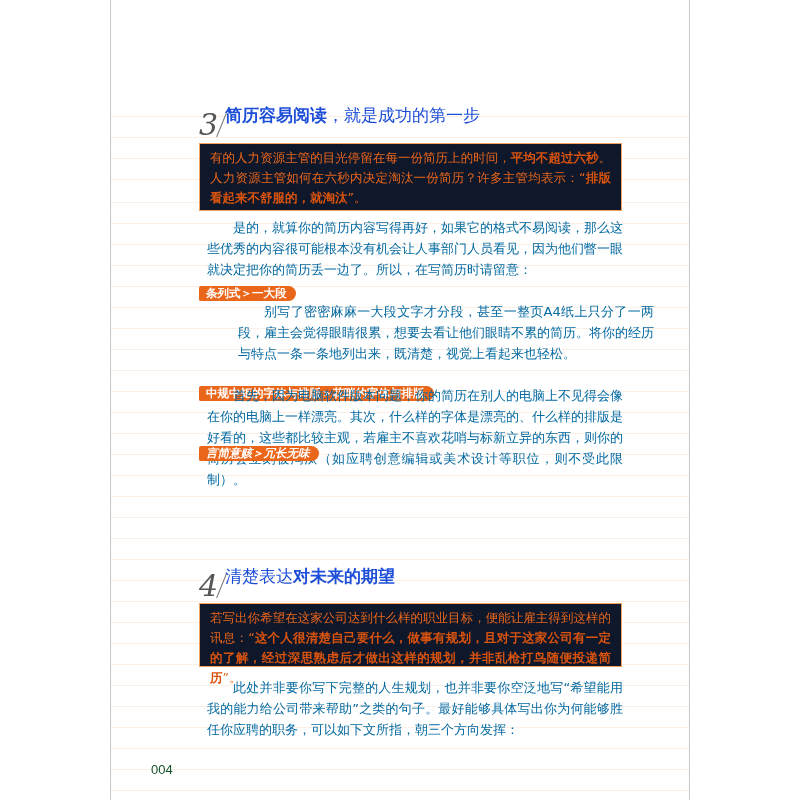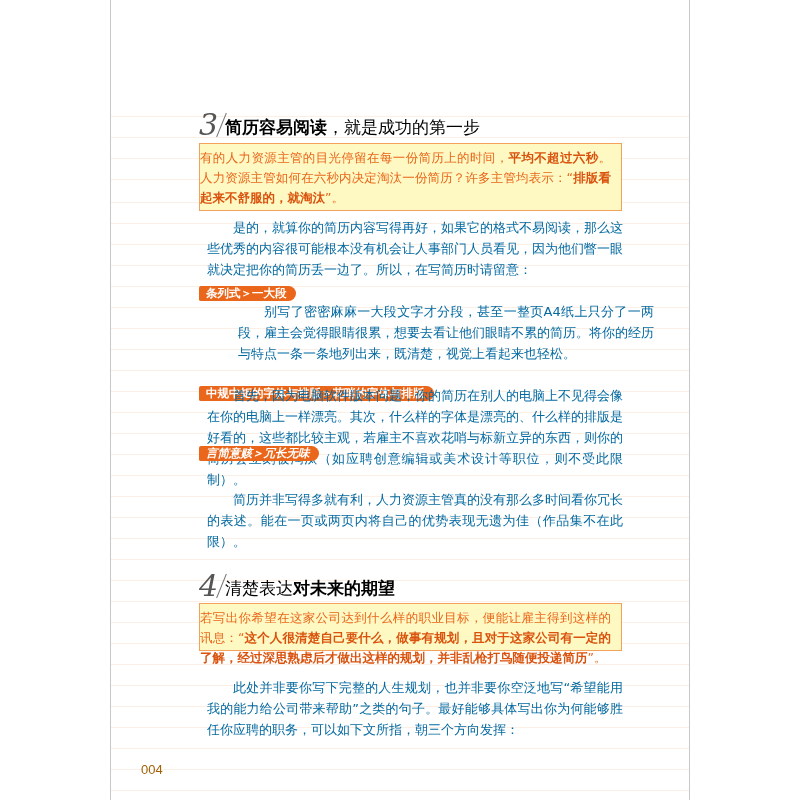--- a/index.html
+++ b/index.html
@@ -72,38 +72,38 @@
       right: -4px;
       top: 2px;
       width: 1px;
       height: 26px;
       background: #777;
       transform: rotate(22deg);
     }
     .heading .title {
       font-size: 17px;
       line-height: 22px;
-      color: #000000;
+      color: #1d4ed8;
       margin-left: 4px;
-      margin-bottom: 2px;
+      margin-bottom: 14px;
     }
     .heading .title b {
       font-weight: bold;
     }
     .callout {
       position: absolute;
       left: 88px;
       width: 423px;
       border: 1px solid #f2a25c;
       box-sizing: border-box;
-      padding: 4px 10px 4px 0;
+      padding: 4px 10px 4px 10px;
       font-size: 12.5px;
       line-height: 20px;
       color: #e9661b;
-      background: #fef9c3;
+      background: #0f172a;
       text-align: justify;
     }
     .callout b {
       color: #d9530e;
       font-weight: bold;
     }
     .para {
       position: absolute;
       left: 96px;
       width: 416px;
@@ -121,25 +121,25 @@
       padding: 0 9px 0 7px;
       background: #e9661b;
       color: #ffffff;
       font-size: 11.5px;
       font-weight: bold;
       border-radius: 2px 8px 8px 2px;
       white-space: nowrap;
     }
     .page-number {
       position: absolute;
-      left: 30px;
+      left: 40px;
       top: 762px;
       font-family: "Liberation Sans", sans-serif;
       font-size: 13px;
-      color: #a16207;
+      color: #14532d;
     }
   </style>
 </head>
 <body>
 
 <div class="page">
   <div class="ruled"></div>
   <div class="ruled mask-top"></div>
 
   <div class="heading" style="top:108px;">
@@ -153,27 +153,26 @@
 
   <div class="para" style="top:217px;">是的，就算你的简历内容写得再好，如果它的格式不易阅读，那么这些优秀的内容很可能根本没有机会让人事部门人员看见，因为他们瞥一眼就决定把你的简历丢一边了。所以，在写简历时请留意：</div>
 
   <div class="badge" style="top:286px;">条列式＞一大段</div>
   <div class="para" style="top:301px;margin-left:31px;">别写了密密麻麻一大段文字才分段，甚至一整页A4纸上只分了一两段，雇主会觉得眼睛很累，想要去看让他们眼睛不累的简历。将你的经历与特点一条一条地列出来，既清楚，视觉上看起来也轻松。</div>
 
   <div class="badge" style="top:386px;">中规中矩的字体与排版＞花哨的字体与排版</div>
   <div class="para" style="top:385px;">首先，因为电脑软件版本问题，你的简历在别人的电脑上不见得会像在你的电脑上一样漂亮。其次，什么样的字体是漂亮的、什么样的排版是好看的，这些都比较主观，若雇主不喜欢花哨与标新立异的东西，则你的简历会立刻被淘汰（如应聘创意编辑或美术设计等职位，则不受此限制）。</div>
 
   <div class="badge" style="top:446px;font-style:italic;">言简意赅＞冗长无味</div>
-  <div class="para" style="top:489px;">简历并非写得多就有利，人力资源主管真的没有那么多时间看你冗长的表述。能在一页或两页内将自己的优势表现无遗为佳（作品集不在此限）。</div>
 
   <div class="heading" style="top:569px;">
     <span class="num">4</span>
     <span class="title"><span>清楚表达</span><b>对未来的期望</b></span>
   </div>
 
-  <div class="callout" style="top:603px; height:48px;">
+  <div class="callout" style="top:603px; height:64px;">
     <span>若写出你希望在这家公司达到什么样的职业目标，便能让雇主得到这样的讯息：“</span><b>这个人很清楚自己要什么，做事有规划，且对于这家公司有一定的了解，经过深思熟虑后才做出这样的规划，并非乱枪打鸟随便投递简历</b><span>”。</span>
   </div>
 
   <div class="para" style="top:677px;">此处并非要你写下完整的人生规划，也并非要你空泛地写“希望能用我的能力给公司带来帮助”之类的句子。最好能够具体写出你为何能够胜任你应聘的职务，可以如下文所指，朝三个方向发挥：</div>
 
   <div class="page-number">004</div>
 </div>
 
 </body></html>

